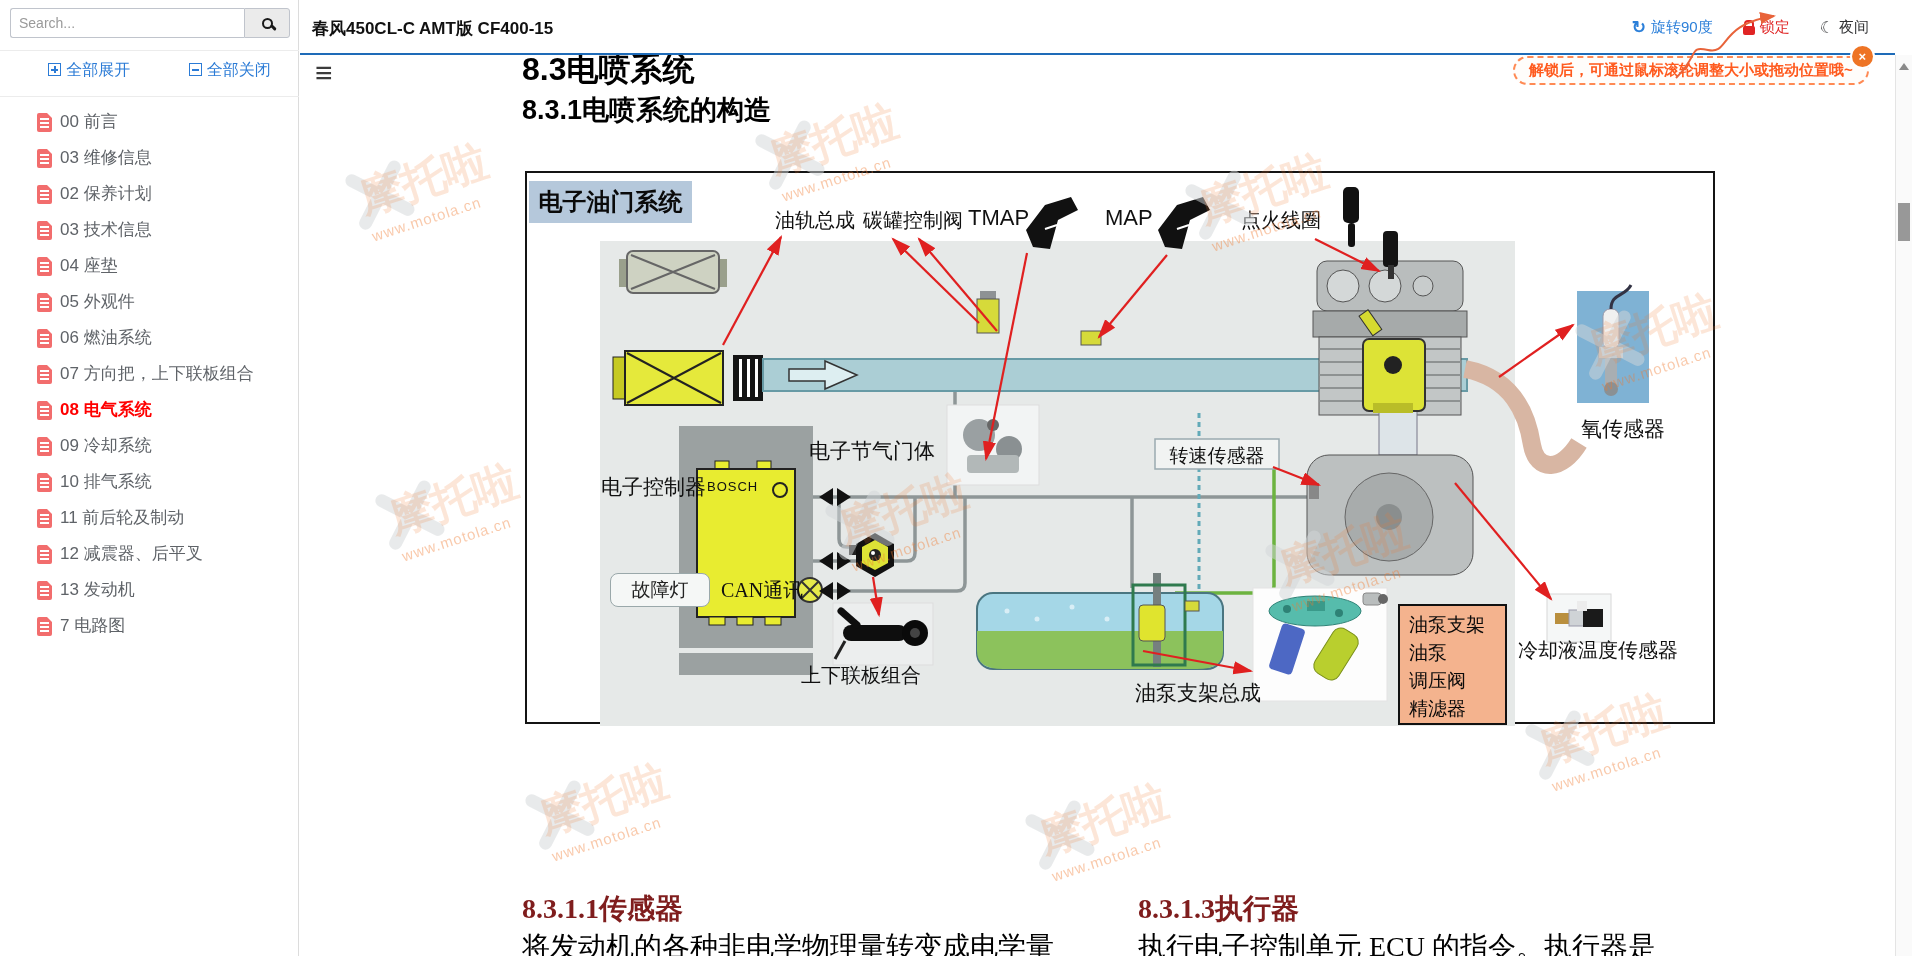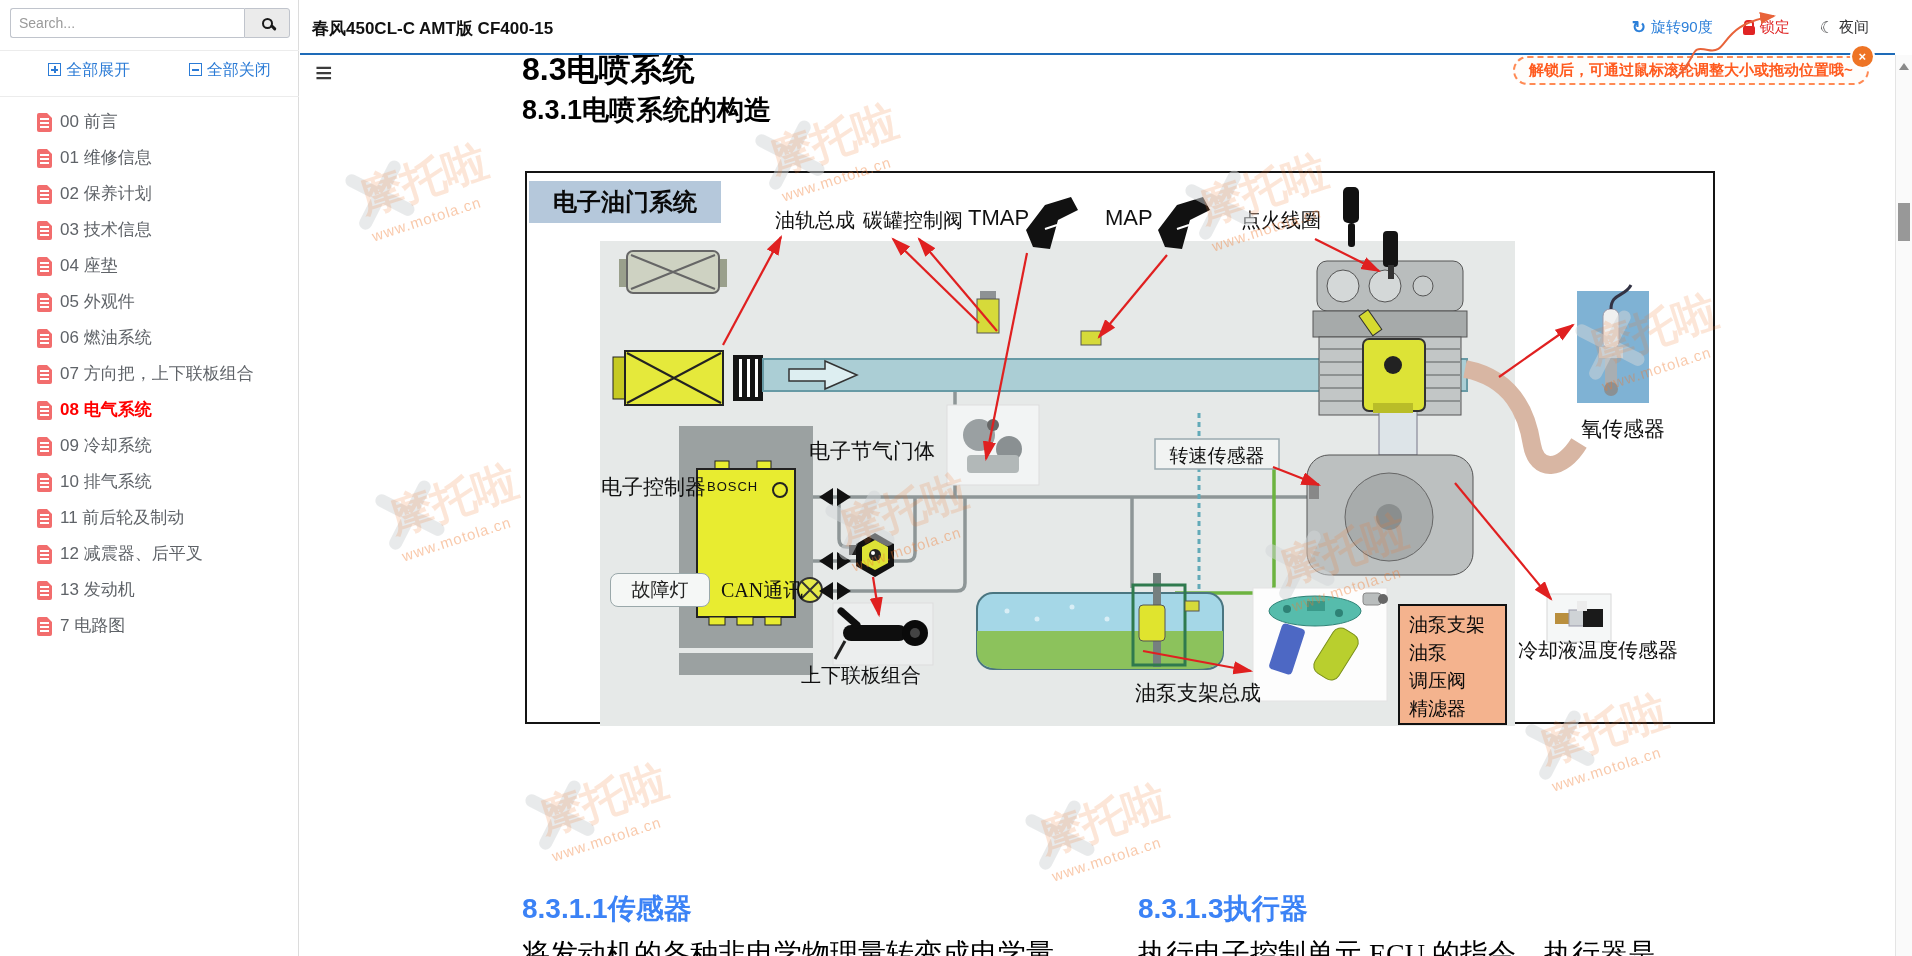--- a/index.html
+++ b/index.html
@@ -54,21 +54,21 @@
   .btn-night { color:#303133; }
   .btn-night .mic { font-size:16px; }
 
   .menu-icon { position:absolute; left:15px; top:58px; font-size:30px; color:#3c3c3c; line-height:1; cursor:pointer; z-index:21; }
 
   .h1 { position:absolute; left:222px; top:48px; font-size:32px; font-weight:bold; color:#000; white-space:nowrap; }
   .h2 { position:absolute; left:222px; top:92px; font-size:27px; font-weight:bold; color:#000; white-space:nowrap; }
 
   .col1 { position:absolute; left:222px; top:890px; width:614px; }
   .col2 { position:absolute; left:838px; top:890px; width:650px; }
-  .col-title { font-size:28px; font-weight:bold; color:#3b82f6; margin-bottom:7px; font-family:Liberation Sans, sans-serif; }
+  .col-title { font-size:28px; font-weight:bold; color:#7f1d1d; margin-bottom:0; font-family:Liberation Serif, serif; }
   .col-body { font-size:28px; color:#000; font-family:"Liberation Serif",serif; white-space:nowrap; }
 
   
   .tip { position:absolute; left:1213px; top:56px; border:2px dashed #ff8a54; border-radius:18px;
     padding:3px 14px; color:#ff5a1e; font-weight:bold; font-size:15px; background:#fffdfb;
     white-space:nowrap; z-index:60; }
   .tip-close { position:absolute; right:-6px; top:-12px; width:21px; height:21px; border-radius:50%;
     background:#ee7425; color:#fff; font-size:13px; line-height:21px; text-align:center;
     box-shadow:0 0 0 2px #fff; cursor:pointer; }
   .tip-arrow { position:absolute; left:1360px; top:8px; z-index:60; pointer-events:none; }
@@ -77,21 +77,21 @@
   .scrollbar { position:absolute; left:1895px; top:55px; width:17px; height:901px; background:#fafafa;
     border-left:1px solid #e4e4e4; z-index:70; }
   .scroll-up { position:absolute; left:3px; top:8px; width:0; height:0; cursor:pointer;
     border-left:5px solid transparent; border-right:5px solid transparent; border-bottom:7px solid #8a8a8a; }
   .scroll-thumb { position:absolute; left:2px; top:148px; width:12px; height:38px; background:#989898; cursor:pointer; }
 
   
   .diagram { position:absolute; left:225px; top:171px; width:1190px; height:553px;
     border:2px solid #141414; background:#fff; }
   .dg-panel { position:absolute; left:73px; top:68px; width:915px; height:485px; background:#e6e9e8; }
-  .dg-title { position:absolute; left:2px; top:8px; width:192px; height:42px; background:#b5c8db;
+  .dg-title { position:absolute; left:2px; top:8px; width:163px; height:42px; background:#b5c8db;
     font-size:24px; font-weight:bold; line-height:42px; text-align:center; color:#0a0a0a;
     font-family:"Liberation Sans",sans-serif; }
   .dg-svg { position:absolute; left:0; top:0; width:1190px; height:553px; }
   .dl { position:absolute; font-family:"Liberation Serif",serif; color:#101010; white-space:nowrap; }
   .mil-box { position:absolute; left:83px; top:400px; width:100px; height:34px; background:#f5f7f6;
     border:1.5px solid #9aa8aa; border-radius:8px; text-align:center; line-height:32px; font-size:19px;
     font-family:"Liberation Serif",serif; }
   .pump-box-text { position:absolute; left:882px; top:438px; font-family:Liberation Serif, serif;
     font-size:19px; line-height:28px; color:#0a0a0a; }
   .dg-icon { position:absolute; }
@@ -125,21 +125,21 @@
       <a><span class="sqicon"></span><span>全部关闭</span></a>
     </div>
     <div class="side-div2"></div>
     <div class="toc">
       <div class="toc-item">
           <span class="doc"></span>
           <span class="lbl">00 前言</span>
         </div>
       <div class="toc-item">
           <span class="doc"></span>
-          <span class="lbl">01 维修信息</span>
+          <span class="lbl">03 维修信息</span>
         </div>
       <div class="toc-item">
           <span class="doc"></span>
           <span class="lbl">02 保养计划</span>
         </div>
       <div class="toc-item">
           <span class="doc"></span>
           <span class="lbl">03 技术信息</span>
         </div>
       <div class="toc-item">

